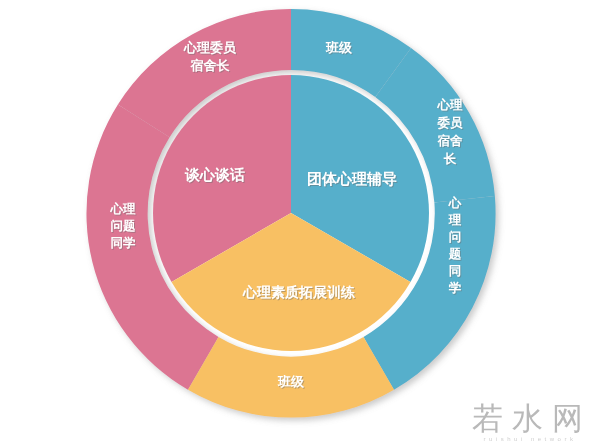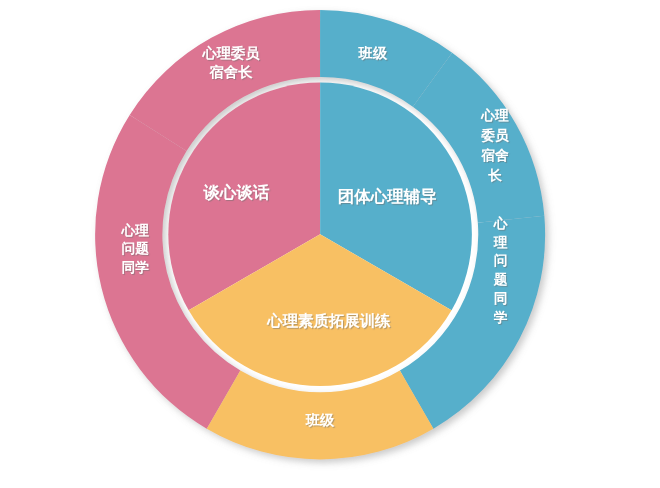--- a/index.html
+++ b/index.html
@@ -155,14 +155,18 @@
       <text class="seg-label lbl-outer-vert" x="455" y="221">理</text>
       <text class="seg-label lbl-outer-vert" x="455" y="238">问</text>
       <text class="seg-label lbl-outer-vert" x="455" y="255">题</text>
       <text class="seg-label lbl-outer-vert" x="455" y="272">同</text>
       <text class="seg-label lbl-outer-vert" x="455" y="289">学</text>
 
       <text class="seg-label lbl-outer" x="291" y="383">班级</text>
     </g>
   </svg>
 
+  <div class="watermark">
+    <div class="wm-main">若水网</div>
+    <div class="wm-sub">ruishui  network</div>
+  </div>
 
 </div>
 
 </body></html>

